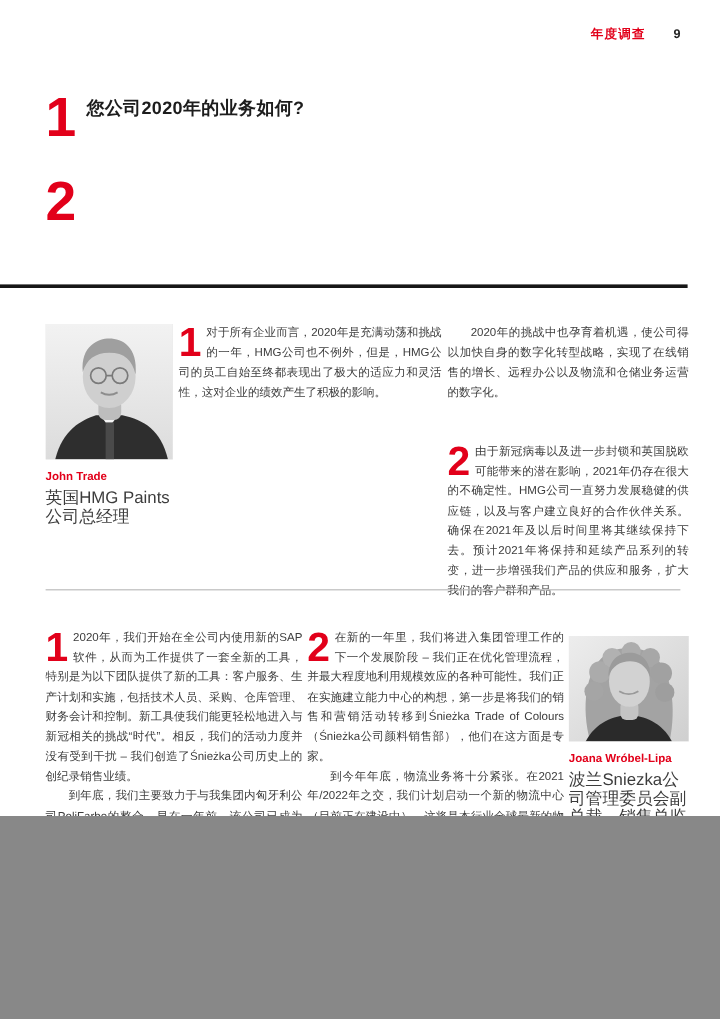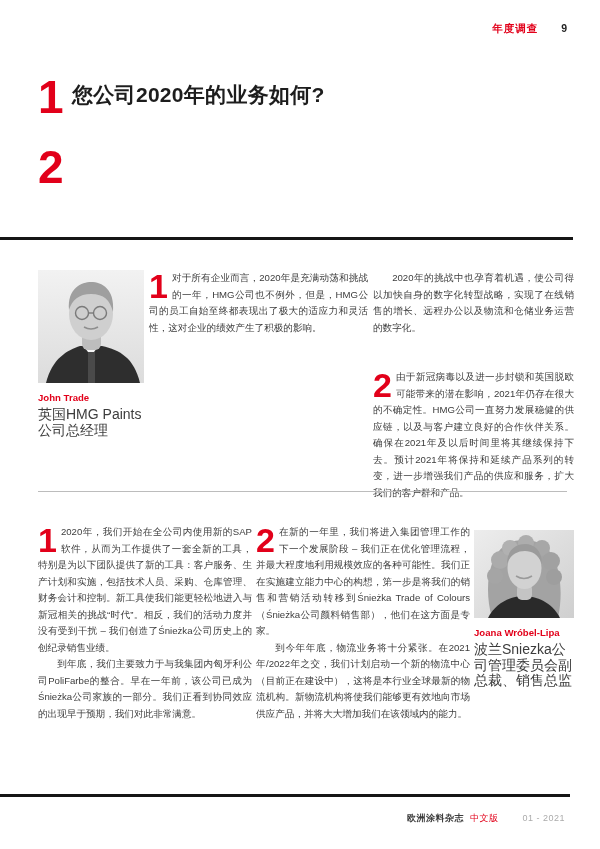--- a/index.html
+++ b/index.html
@@ -1,38 +1,38 @@
 <!DOCTYPE html>
 <html><head>
 <meta charset="utf-8">
 <style>
   html,body{margin:0;padding:0;background:#888;}
   .page{
     position:relative;
-    width:600px;height:849px;
+    width:600px;height:680px;
     margin:0 auto;
     background:#ffffff;
     font-family:"Liberation Sans","DejaVu Sans",sans-serif;
     color:#3a3a3a;
     overflow:hidden;
   }
   
   .header{position:absolute;top:22px;right:33px;font-size:10.5px;font-weight:bold;}
   .header .section-label{color:#e2001a;letter-spacing:1px;}
   .header .page-num{color:#222;margin-left:20px;}
 
   
   .question{position:absolute;left:38px;display:flex;align-items:flex-start;}
   .q1{top:74px;}
   .q2{top:144px;}
   .q-number{
     color:#e2001a;font-size:46px;font-weight:bold;line-height:46px;
     width:34px;flex:0 0 34px;letter-spacing:-2px;
   }
-  .q-text{font-size:21px;font-weight:bold;color:#1d1d1d;padding-top:7px;letter-spacing:0.3px;}
+  .q-text{font-size:15px;font-weight:bold;color:#1d1d1d;padding-top:7px;letter-spacing:0.3px;}
 
   
   .rule-thick{position:absolute;left:0;height:3px;background:#161616;}
   .rule-top{top:237px;width:573px;}
   .rule-bottom{top:794px;width:570px;}
   .rule-thin{position:absolute;top:491px;left:38px;width:529px;height:1px;background:#bcbcbc;}
 
   
   .body-text{font-size:9.6px;line-height:16.5px;text-align:justify;color:#3c3c3c;margin:0;}
   .body-text.indent{text-indent:2em;}

